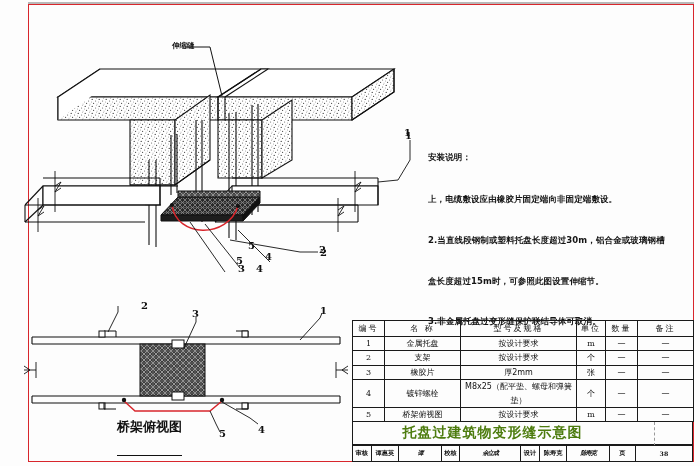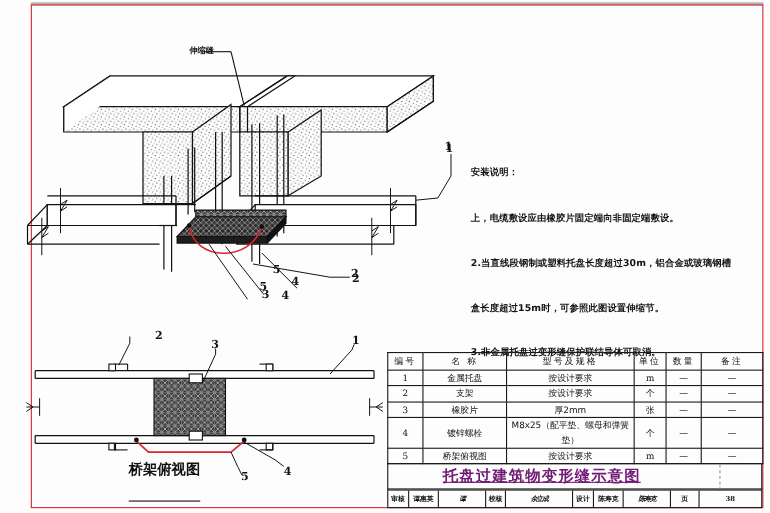--- a/index.html
+++ b/index.html
@@ -81,21 +81,21 @@
   td.num,th.num{font-family:"DejaVu Serif","Liberation Serif",serif;letter-spacing:0;}
   td.spec{font-size:7.4px;letter-spacing:0;margin-top:45px;}
   td.dash{font-size:9px;}
 
   #maintitle{
     position:absolute;left:352px;top:421px;width:280px;height:24px;
     border-left:1px solid #1a1a1a;border-bottom:1px solid #1a1a1a;
     border-top:1px solid #1a1a1a;
     box-sizing:border-box;
     display:flex;align-items:center;justify-content:center;
-    font-size:14px;font-weight:bold;color:#701a75;letter-spacing:1px;text-decoration:underline;
+    font-size:14px;font-weight:bold;color:#4d7c0f;letter-spacing:1px;
   }
   #titleright{
     position:absolute;left:632px;top:421px;width:61px;height:24px;
     border:1px solid #1a1a1a;border-left:none;
     box-sizing:border-box;
   }
   #titleright .vdiv{
     position:absolute;left:22px;top:0;width:0;height:24px;
     border-left:1px dashed #9a9a9a;
   }

